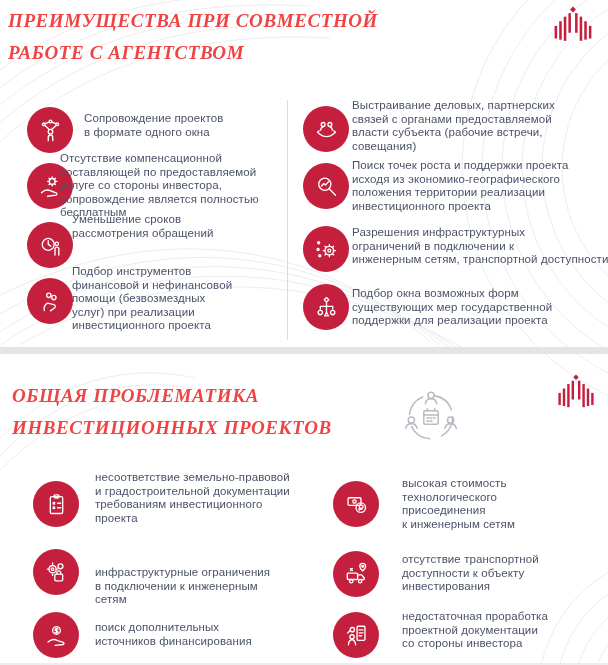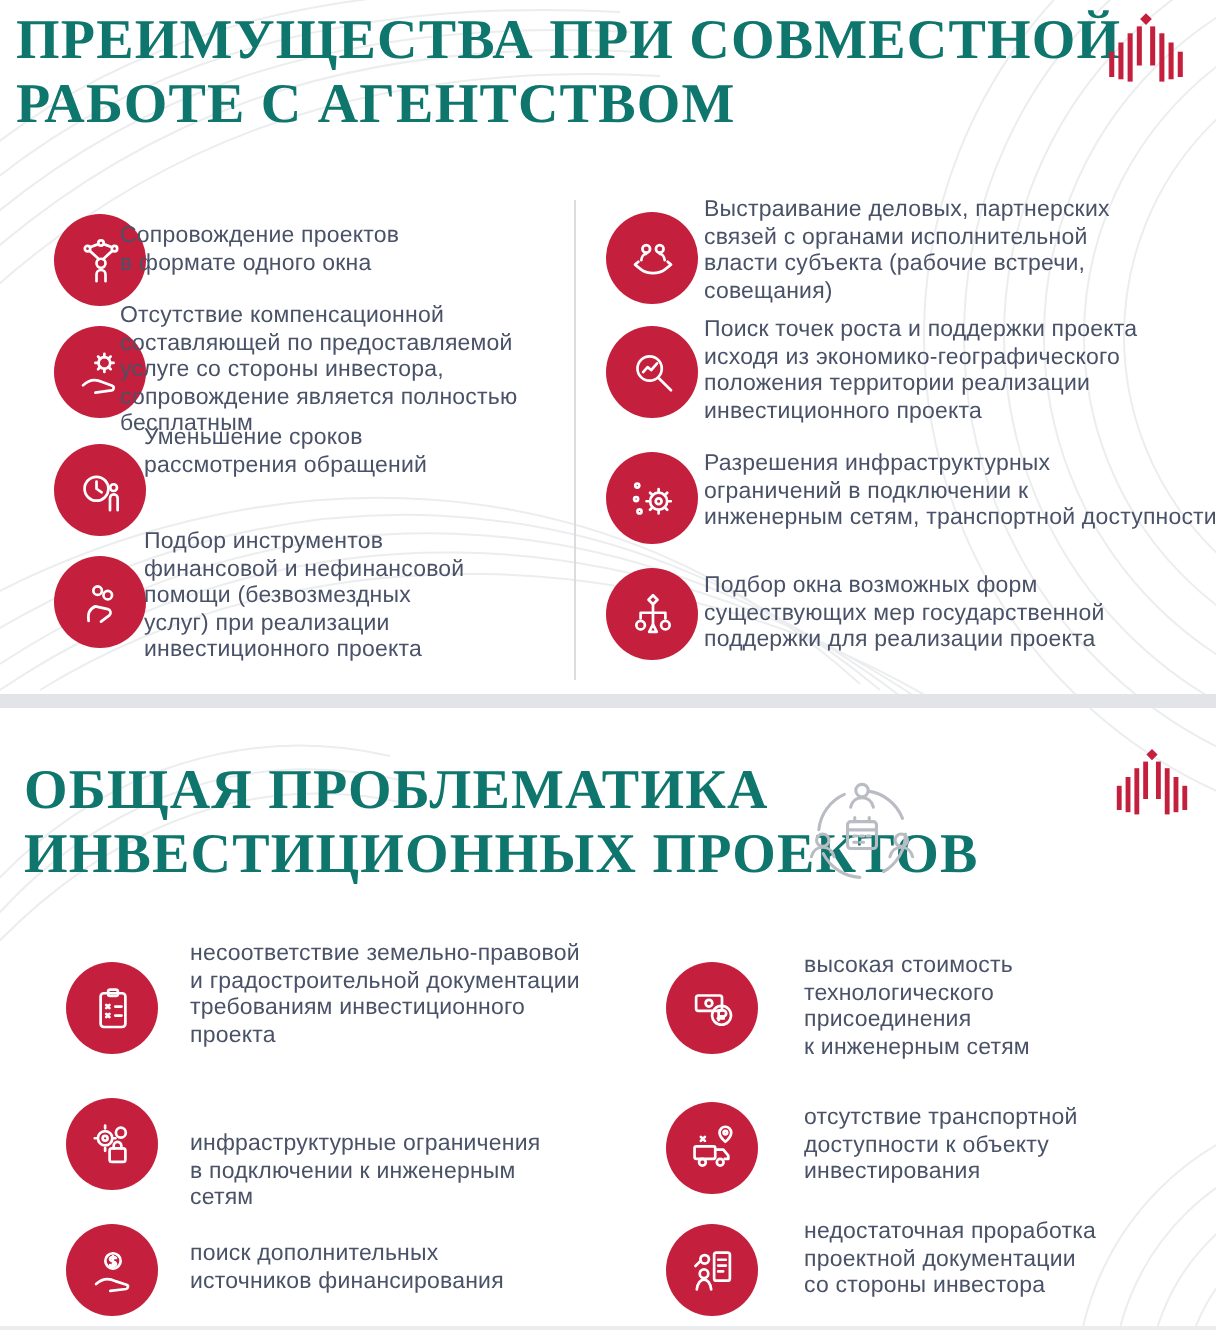--- a/index.html
+++ b/index.html
@@ -3,22 +3,22 @@
 <meta charset="utf-8">
 <style>
   html,body{margin:0;padding:0;}
   body{width:608px;height:665px;position:relative;overflow:hidden;background:#fff;
        font-family:"Liberation Sans",sans-serif;}
   .bg{position:absolute;left:0;top:0;z-index:0;}
   .section{position:absolute;left:0;width:608px;z-index:1;}
   #section1{top:0;height:347px;}
   #section2{top:354px;height:311px;}
   .slide-title{position:absolute;font-family:"Liberation Serif",serif;font-weight:700;
-       color:#0f766e;font-size:28px;line-height:32px;letter-spacing:.6px;
-       white-space:pre-line;}
+       color:#ef4444;font-size:19px;line-height:32px;letter-spacing:.6px;
+       white-space:pre-line;font-style:italic;}
   #title1{left:8px;top:5px;}
   #title2{left:12px;top:26px;}
   .logo{position:absolute;}
   .divider-v{position:absolute;left:287px;top:100px;width:1px;height:240px;background:#DADCE0;}
   .band{position:absolute;left:0;top:347px;width:608px;height:7px;background:#E3E4E7;z-index:1;}
   .band-bottom{position:absolute;left:0;top:663px;width:608px;height:2px;background:#ECEDEF;z-index:1;}
   .item{position:absolute;}
   .circle{position:absolute;width:46px;height:46px;border-radius:50%;background:#C41F3C;
        display:flex;align-items:center;justify-content:center;}
   .circle svg{width:27px;height:27px;stroke:#fff;fill:none;stroke-width:1.2;
@@ -84,21 +84,21 @@
     <div class="circle" style="left:27px;top:107px">
       <svg viewBox="0 0 24 24">
           <circle cx="12" cy="13" r="2"></circle>
           <path d="M10 21v-3a2 2 0 0 1 4 0v3"></path>
       <circle cx="6" cy="6.5" r="1.2"></circle>
           <circle cx="12" cy="4" r="1.2"></circle>
           <circle cx="18" cy="6.5" r="1.2"></circle>
       <path d="M7.1 5.9 10.8 4.5M13.2 4.5l3.7 1.4M7 7.5l4 3.6M17 7.5l-4 3.6"></path>
         </svg>
     </div>
-    <div class="itxt" style="left:60px;top:112px;width:215px">Сопровождение проектов
+    <div class="itxt" style="left:84px;top:112px;width:215px">Сопровождение проектов
 в формате одного окна</div>
   </div>
 
   <div class="item">
     <div class="circle" style="left:27px;top:163px">
       <svg viewBox="0 0 24 24">
           <circle cx="13.5" cy="7.5" r="2.6"></circle>
       <path d="M13.5 3.5v1.4M13.5 10.1v1.4M9.5 7.5h1.4M16.1 7.5h1.5M10.7 4.7l1 1M15.3 9.3l1 1M16.3 4.7l-1 1M11.7 9.3l-1 1"></path>
       <path d="M4 17.5c2.5-2.5 5.5-3 8.5-1.5l4.5 1.7c1 .4.8 1.8-.3 2l-7.2 1"></path>
         </svg>
@@ -141,21 +141,21 @@
   <div class="item">
     <div class="circle" style="left:303px;top:106px">
       <svg viewBox="0 0 24 24">
           <circle cx="9" cy="7.5" r="1.7"></circle>
           <circle cx="15" cy="7.5" r="1.7"></circle>
       <path d="M6.8 12.5c.2-1.7 1.2-2.8 2.2-2.8M17.2 12.5c-.2-1.7-1.2-2.8-2.2-2.8"></path>
       <path d="M4 14.5l2.5 2c1.5 1.2 3.5 1.8 5.5 1.8s4-.6 5.5-1.8l2.5-2M5.5 13.2 4 14.5M18.5 13.2 20 14.5"></path>
         </svg>
     </div>
     <div class="itxt" style="left:352px;top:99px;width:256px">Выстраивание деловых, партнерских
-связей с органами исполнительной
+связей с органами предоставляемой
 власти субъекта (рабочие встречи,
 совещания)</div>
   </div>
 
   <div class="item">
     <div class="circle" style="left:303px;top:163px">
       <svg viewBox="0 0 24 24">
           <circle cx="10.5" cy="10" r="5.4"></circle>
           <path d="M14.6 14.3 20 19.7"></path>
       <path d="M7.6 11.6l2-2.2 1.6 1.3 2.6-3"></path>

